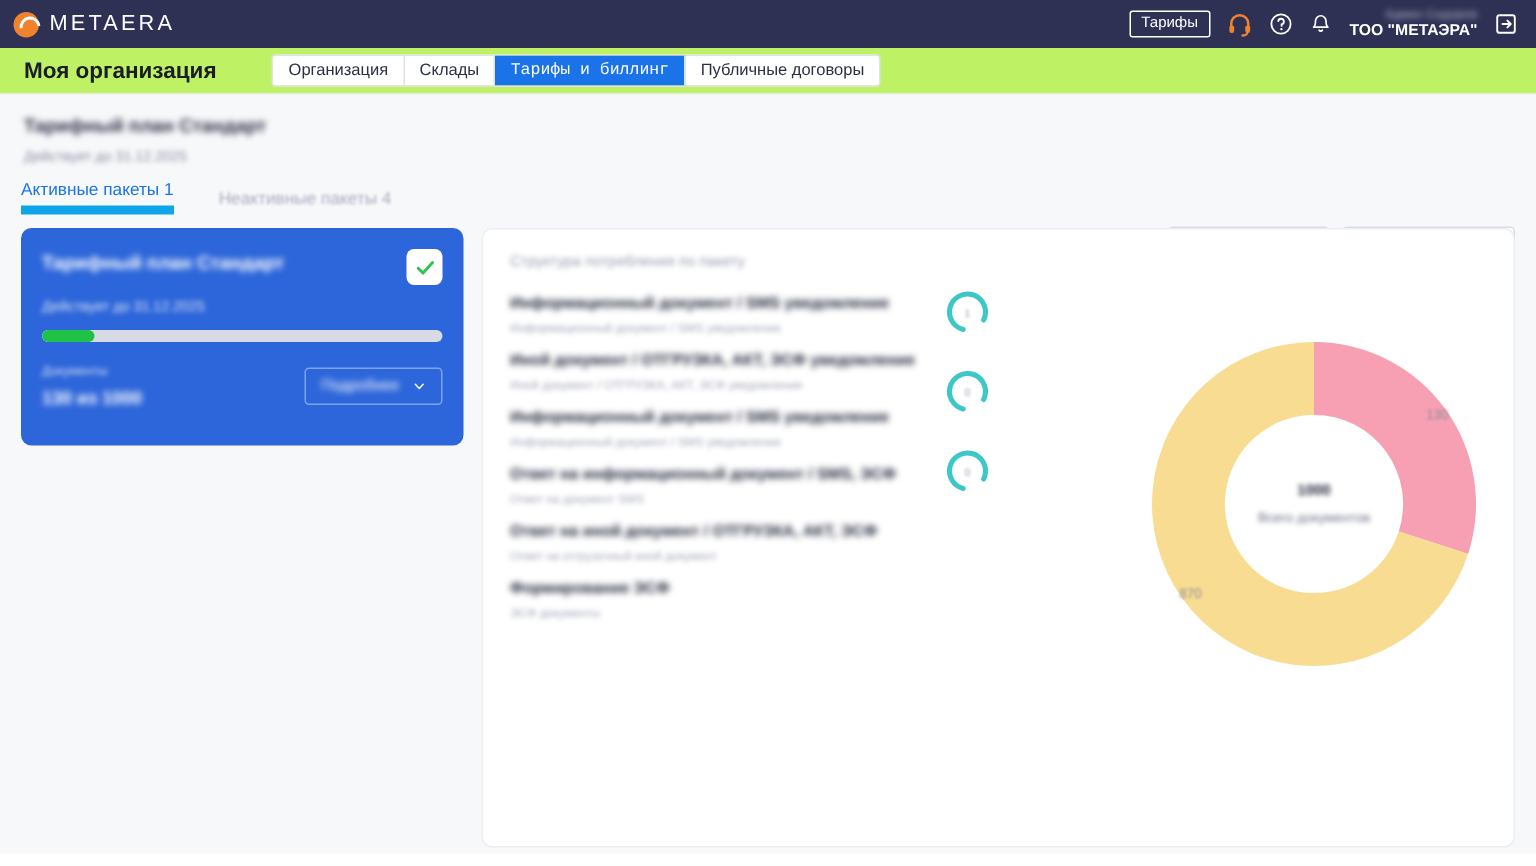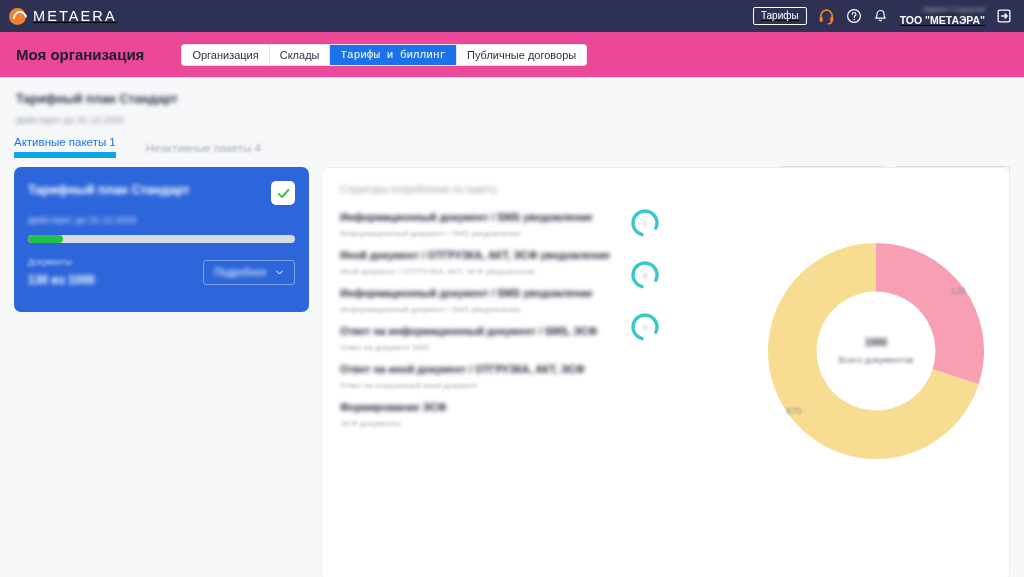--- a/index.html
+++ b/index.html
@@ -13,21 +13,20 @@
   }
 
   
   .topnav {
     height: 32px;
     background: #2e3154;
     display: flex;
     align-items: center;
     padding: 0 10px 0 9px;
     position: relative;
-    text-decoration: underline;
   }
   .brand { display: flex; align-items: center; gap: 7px; }
   .brand-mark {
     width: 17px; height: 17px; border-radius: 50%;
     background: #f0822e; position: relative; flex: none;
   }
   .brand-mark::after {
     content: ""; position: absolute; left: 3.5px; top: 3.5px;
     width: 10px; height: 10px; border-radius: 50%;
     background: transparent;
@@ -72,21 +71,21 @@
     line-height: 1.05; margin-left: 1px; cursor: pointer;
   }
   .user-top {
     font-size: 8px; color: #b9bbcd; letter-spacing: .2px;
     filter: blur(2.1px); user-select: none;
   }
   .user-org { font-size: 10.5px; color: #ffffff; font-weight: 700; white-space: nowrap; }
 
   
   .subheader {
-    height: 46px; background: #ec4899; display: flex; align-items: center;
+    height: 31px; background: #bef264; display: flex; align-items: center;
     padding-left: 16px; border-bottom: 1px solid #e7e9ef;
   }
   .page-title { font-size: 15px; font-weight: 700; color: #1b1d2b; white-space: nowrap; }
   .seg {
     display: flex; margin-left: 37px; border: 1px solid #dfe2ea;
     border-radius: 3px; overflow: hidden; height: 22px;
   }
   .seg-item {
     font-size: 11px; color: #2b2f45; padding: 0 10px; display: flex;
     align-items: center; cursor: pointer; background: #ffffff;

